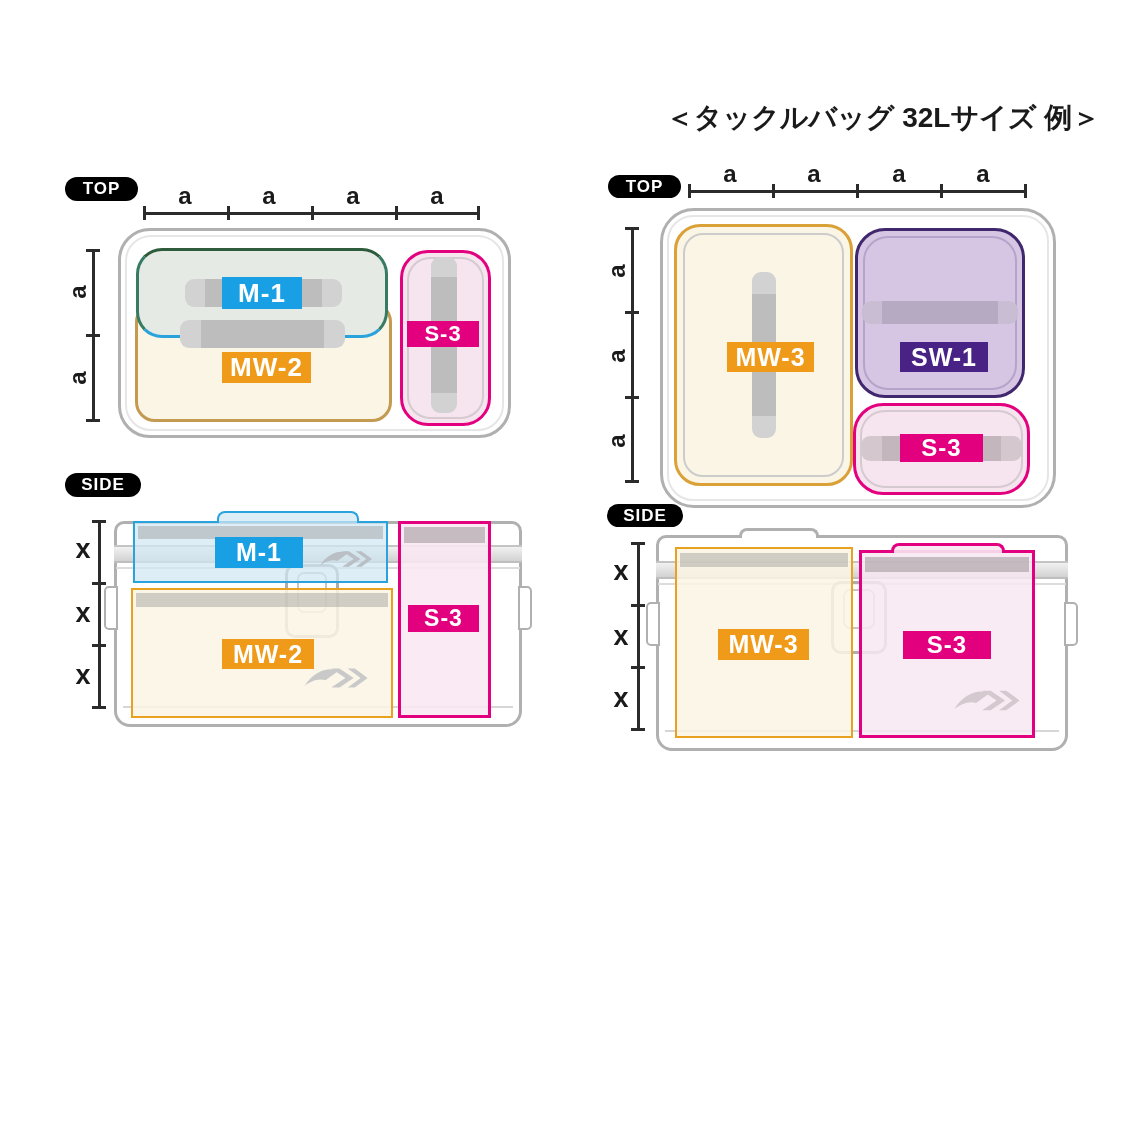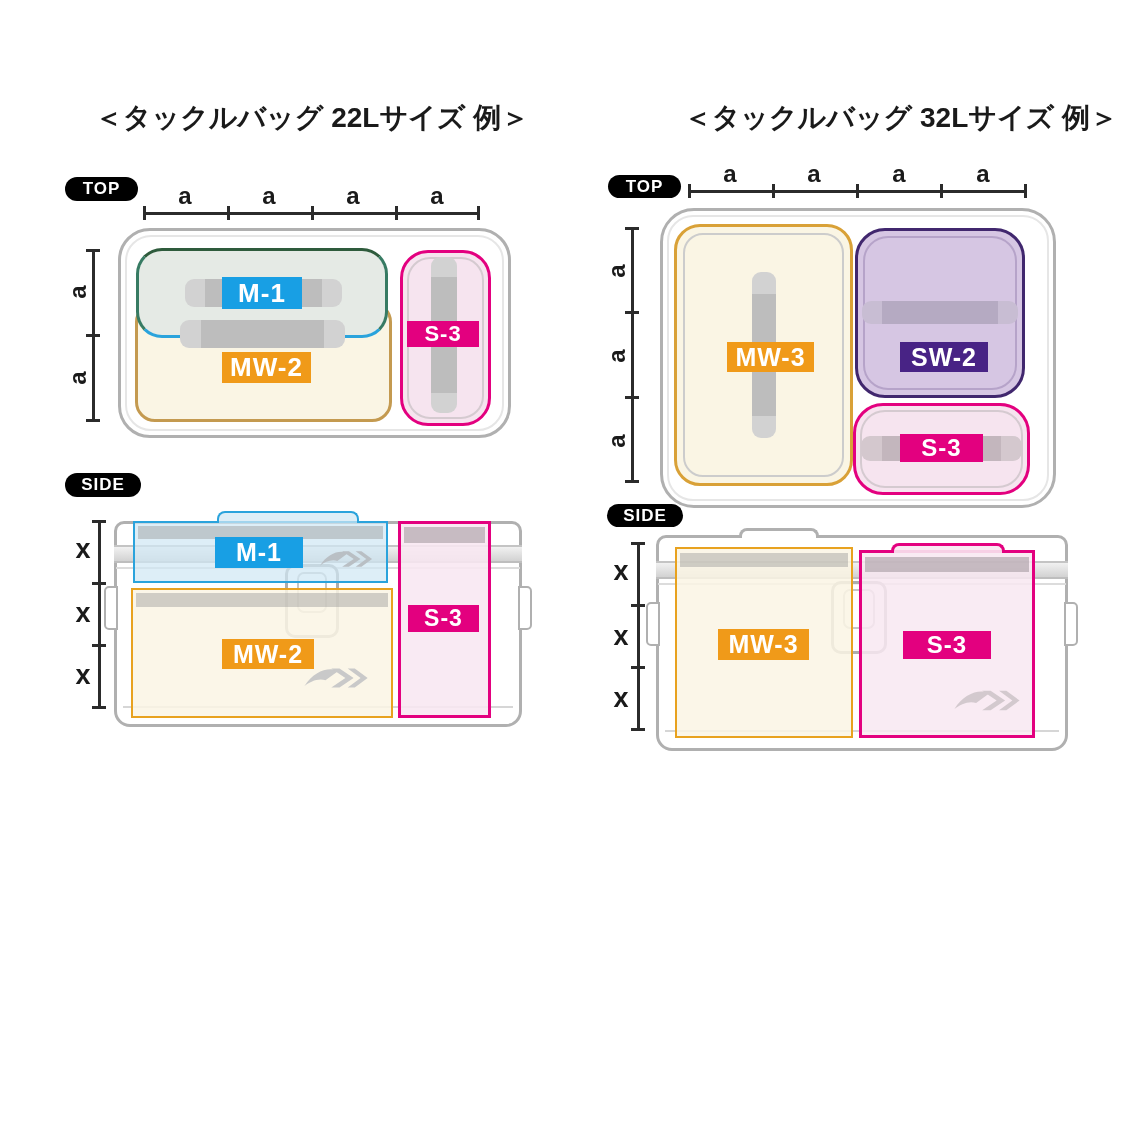--- a/index.html
+++ b/index.html
@@ -48,22 +48,21 @@
       <path d="M4,36 C20,10 46,2 62,10 L40,26 C28,22 14,28 4,36 Z"></path>
       <path d="M50,6 h14 l24,16 -24,16 h-14 l24,-16 Z"></path>
       <path d="M78,6 h12 l22,16 -22,16 h-12 l22,-16 Z"></path>
     </g>
   </defs>
 </svg>
 
 <div class="canvas">
 
 
-  <div class="col-header" style="left:72px;top:99px;width:480px;">＜タックルバッグ 22Lサイズ 例＞</div>
-  <div class="col-header" style="left:648px;top:99px;width:470px;text-align:right;">＜タックルバッグ 32Lサイズ 例＞</div>
+  <div class="col-header" style="left:648px;top:99px;width:470px;">＜タックルバッグ 32Lサイズ 例＞</div>
 
   <div class="badge" style="left:65px;top:177px;width:73px;height:24px;">TOP</div>
 
   <div class="hline" style="left:143px;top:212px;width:337px;"></div>
   <div class="htick" style="left:143px;top:206px;"></div>
   <div class="htick" style="left:227px;top:206px;"></div>
   <div class="htick" style="left:311px;top:206px;"></div>
   <div class="htick" style="left:395px;top:206px;"></div>
   <div class="htick" style="left:477px;top:206px;"></div>
   <div class="dlabel" style="left:173px;top:183px;">a</div>
@@ -165,21 +164,21 @@
   <div class="tbox" style="left:674px;top:224px;width:179px;height:262px;border:3px solid var(--gold,#d9a137);border-radius:26px;background:var(--cream,#faf5e4);z-index:1;">
     <div class="inliner" style="inset:6px;border:2.5px solid #cccccc;border-radius:20px;"></div>
   </div>
   <div class="strap strap-v" style="left:752px;top:272px;width:24px;height:166px;z-index:2;"></div>
   <div class="tag" style="left:727px;top:342px;width:87px;height:30px;background:var(--orange,#f09a19);font-size:25px;">MW-3</div>
 
   <div class="tbox" style="left:855px;top:228px;width:170px;height:170px;border:3.5px solid var(--purple-border,#41276e);border-radius:30px;background:var(--lilac,#d6c6e3);z-index:1;">
     <div class="inliner" style="inset:5px;border:2px solid rgba(70,40,110,0.22);border-radius:25px;"></div>
   </div>
   <div class="strap strap-lav" style="left:862px;top:301px;width:156px;height:23px;z-index:2;"></div>
-  <div class="tag" style="left:900px;top:342px;width:88px;height:30px;background:var(--purple,#482385);font-size:25px;">SW-2</div>
+  <div class="tag" style="left:900px;top:342px;width:88px;height:30px;background:var(--purple,#482385);font-size:25px;">SW-1</div>
 
   <div class="tbox" style="left:853px;top:403px;width:177px;height:92px;border:3px solid var(--magenta,#e3007f);border-radius:30px;background:var(--pink,#f6e4ef);z-index:1;">
     <div class="inliner" style="inset:4px;border:2px solid #d5cad0;border-radius:25px;"></div>
   </div>
   <div class="strap strap-pnk" style="left:861px;top:436px;width:161px;height:25px;z-index:2;"></div>
   <div class="tag" style="left:900px;top:434px;width:83px;height:28px;background:var(--magenta,#e3007f);font-size:24px;">S-3</div>
 
   <div class="badge" style="left:607px;top:504px;width:76px;height:23px;">SIDE</div>
 
   <div class="vline" style="left:637px;top:543px;height:188px;"></div>

